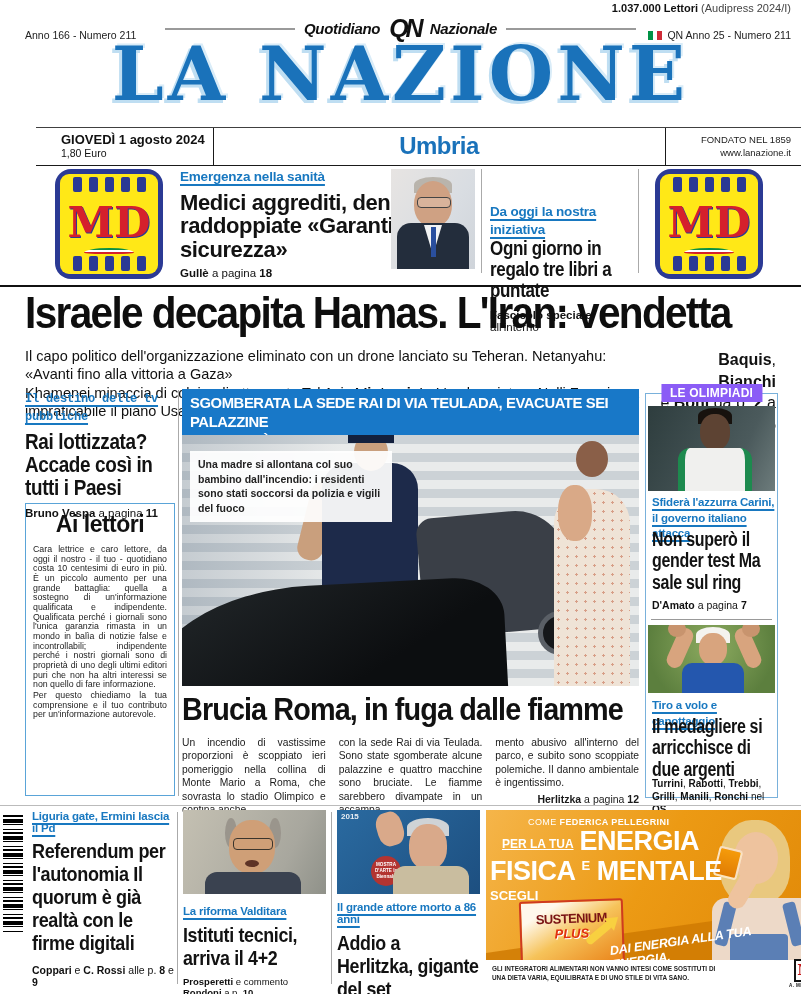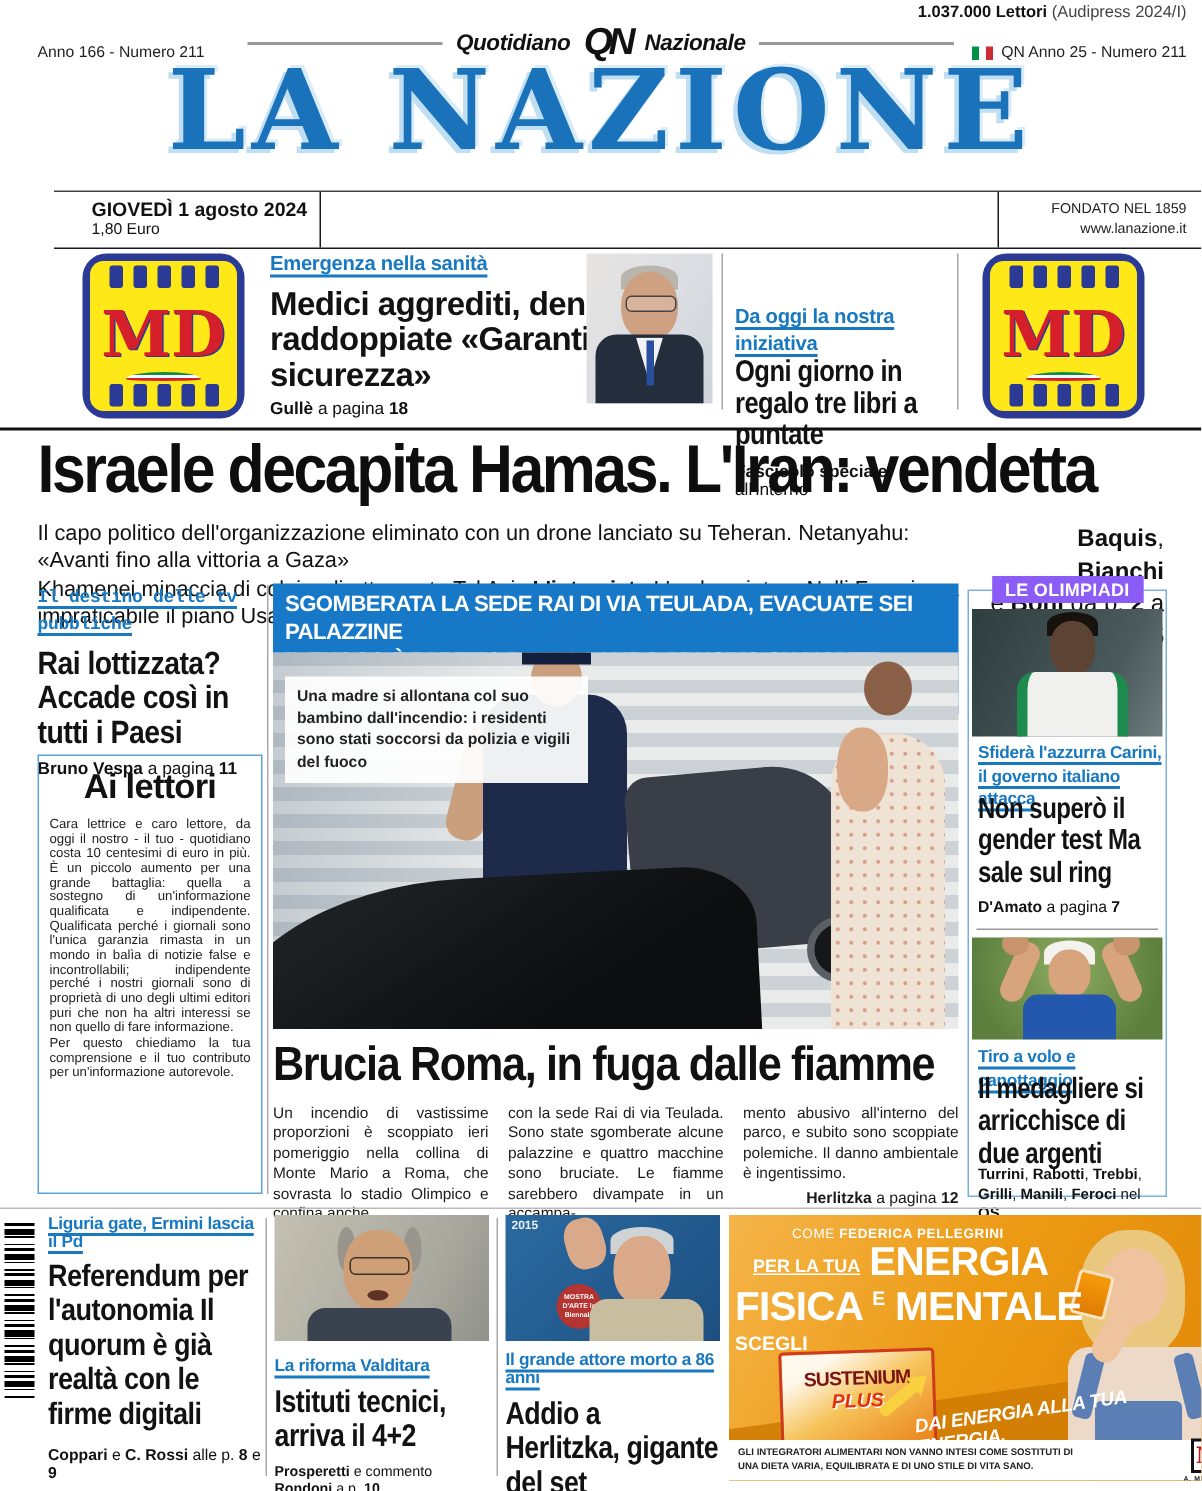--- a/index.html
+++ b/index.html
@@ -250,20 +250,21 @@
   </div>
 
   <div class="masthead">LA NAZIONE</div>
 
   <div class="dateline">
     <div class="dl-left">
       <div class="dl-date">GIOVEDÌ 1 agosto 2024</div>
       <div class="dl-price">1,80 Euro</div>
     </div>
     <div class="dl-sep s1"></div>
+    <div class="dl-edition">Umbria</div>
     <div class="dl-sep s2"></div>
     <div class="dl-right">
       <div>FONDATO NEL 1859</div>
       <div>www.lanazione.it</div>
     </div>
   </div>
 
   <div class="md md1">
     <div class="md-inner">
       <div class="md-dashes top">
@@ -406,21 +407,21 @@
       <div class="op2-f1 op2-fist"></div>
         <div class="op2-f2 op2-fist"></div>
       <div class="op2-cap"></div>
         <div class="op2-head"></div>
         <div class="op2-body"></div>
     </div>
     <div class="oly-k kicker oly-k2">Tiro a volo e canottaggio</div>
     <div class="oly-h hl cond82 oly-h2">Il medagliere si arricchisce di due argenti</div>
     <div class="oly-by oly-by2">
       <div><b>Turrini</b><span>, </span><b>Rabotti</b><span>, </span><b>Trebbi</b><span>,</span></div>
-      <div><b>Grilli</b><span>, </span><b>Manili</b><span>, </span><b>Feroci</b><span> nel </span><b>QS</b></div>
+      <div><b>Grilli</b><span>, </span><b>Manili</b><span>, </span><b>Ronchi</b><span> nel </span><b>QS</b></div>
     </div>
   </div>
 
   <div class="bot-rule"></div>
   <div class="barcode"></div>
 
   <div class="bs bs1">
     <span class="kicker k11">Liguria gate, Ermini lascia il Pd</span>
     <div class="hl cond">Referendum per l'autonomia Il quorum è già realtà con le firme digitali</div>
     <div class="byline">

